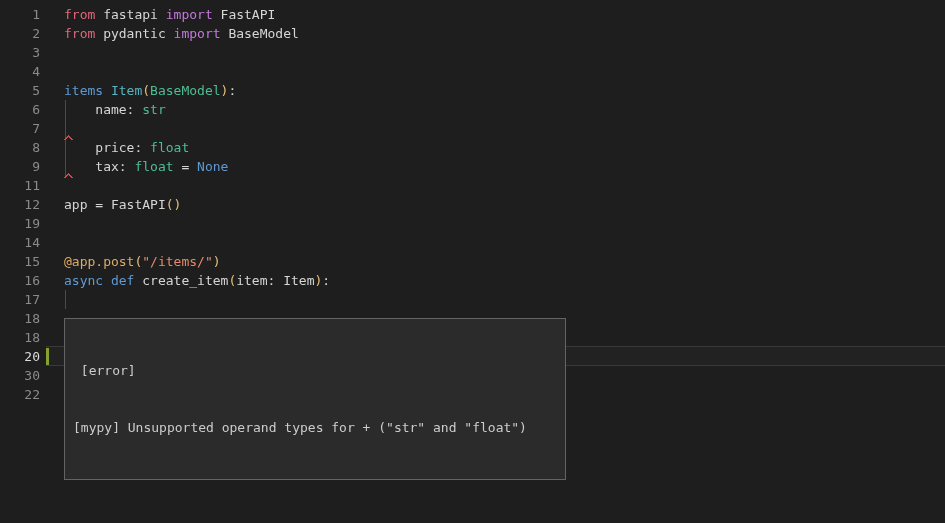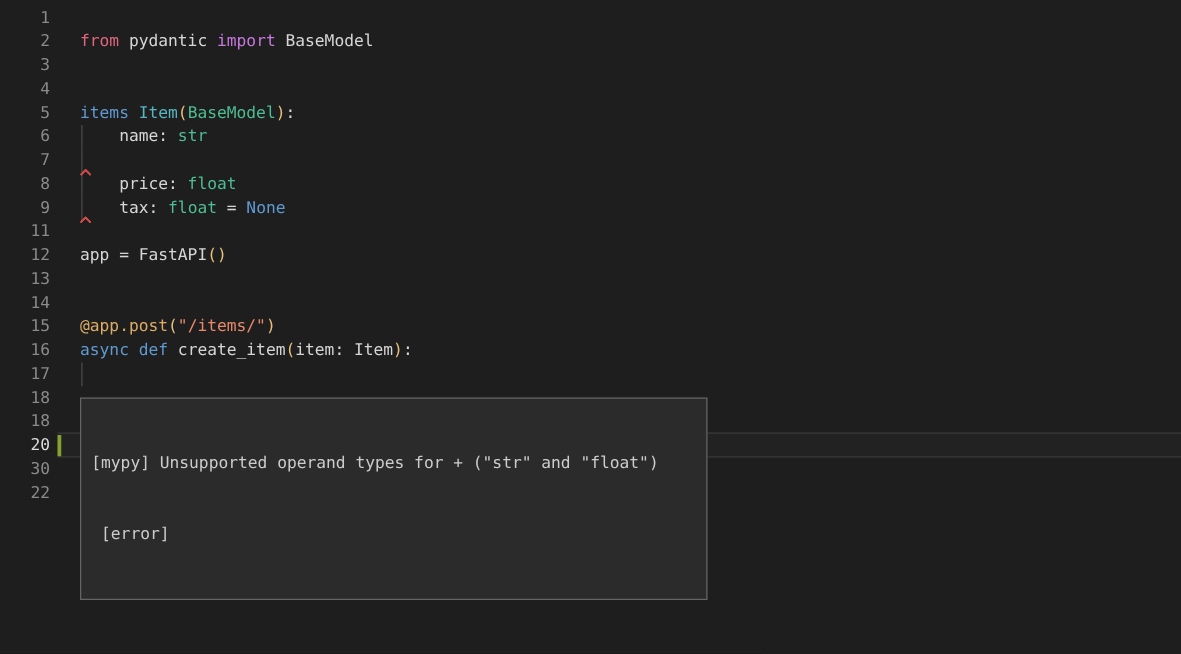--- a/index.html
+++ b/index.html
@@ -34,20 +34,21 @@
     color:var(--tooltip-text);padding:4px 8px;white-space:pre;z-index:5;line-height:19px;}
 </style>
 </head>
 <body>
 
 <div class="screen">
   <div id="editor">
       <div class="row">
         <span class="ln">1</span>
         <span class="sign"></span>
+        <span class="code"><span class="tok-pink">from</span><span class="tok-plain"> fastapi </span><span class="tok-purple">import</span><span class="tok-plain"> FastAPI</span></span>
       </div>
       <div class="row">
         <span class="ln">2</span>
         <span class="sign"></span>
         <span class="code"><span class="tok-pink">from</span><span class="tok-plain"> pydantic </span><span class="tok-purple">import</span><span class="tok-plain"> BaseModel</span></span>
       </div>
       <div class="row">
         <span class="ln">3</span>
         <span class="sign"></span>
         <span class="code"></span>
@@ -91,21 +92,21 @@
         <span class="ln">11</span>
         <span class="sign"></span>
         <span class="code"></span>
       </div>
       <div class="row">
         <span class="ln">12</span>
         <span class="sign"></span>
         <span class="code"><span class="tok-plain">app = FastAPI</span><span class="tok-yellow">()</span></span>
       </div>
       <div class="row">
-        <span class="ln">13</span>
+        <span class="ln">19</span>
         <span class="sign"></span>
         <span class="code"></span>
       </div>
       <div class="row">
         <span class="ln">14</span>
         <span class="sign"></span>
         <span class="code"></span>
       </div>
       <div class="row">
         <span class="ln">15</span>
@@ -148,16 +149,16 @@
         <span class="sign"></span>
         <span class="code"><span class="tok-plain">    </span><span class="tok-purple">return</span><span class="tok-plain"> item</span></span>
       </div>
       <div class="row">
         <span class="ln">22</span>
         <span class="sign"></span>
         <span class="code"></span>
       </div>
     </div>
   <div class="tooltip">
+    <div> [error]</div>
     <div>[mypy] Unsupported operand types for + ("str" and "float")</div>
-    <div> [error]</div>
   </div>
 </div>
 
 </body></html>

